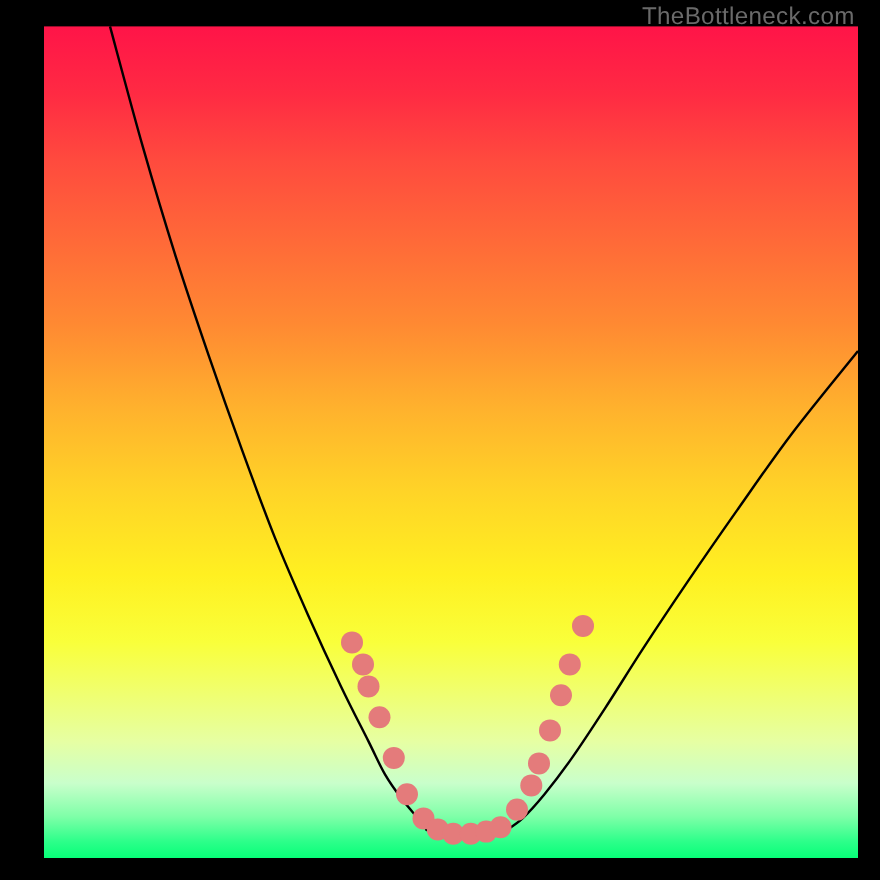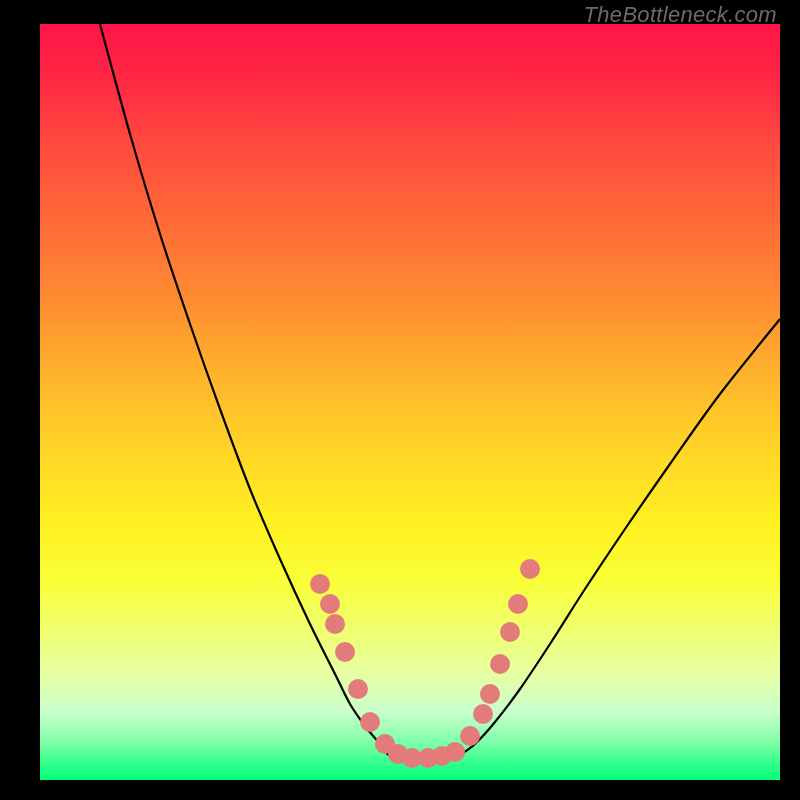--- a/index.html
+++ b/index.html
@@ -9,21 +9,20 @@
     height: 800px;
     background: #000;
     overflow: hidden;
     font-family: Arial, Helvetica, sans-serif;
   }
   .outer {
     position: relative;
     width: 791px;
     height: 800px;
     background: #000;
-    font-style: italic;
   }
   .plot {
     position: absolute;
     left: 40px;
     top: 24px;
     width: 740px;
     height: 756px;
     
     background: linear-gradient(
       to bottom,

